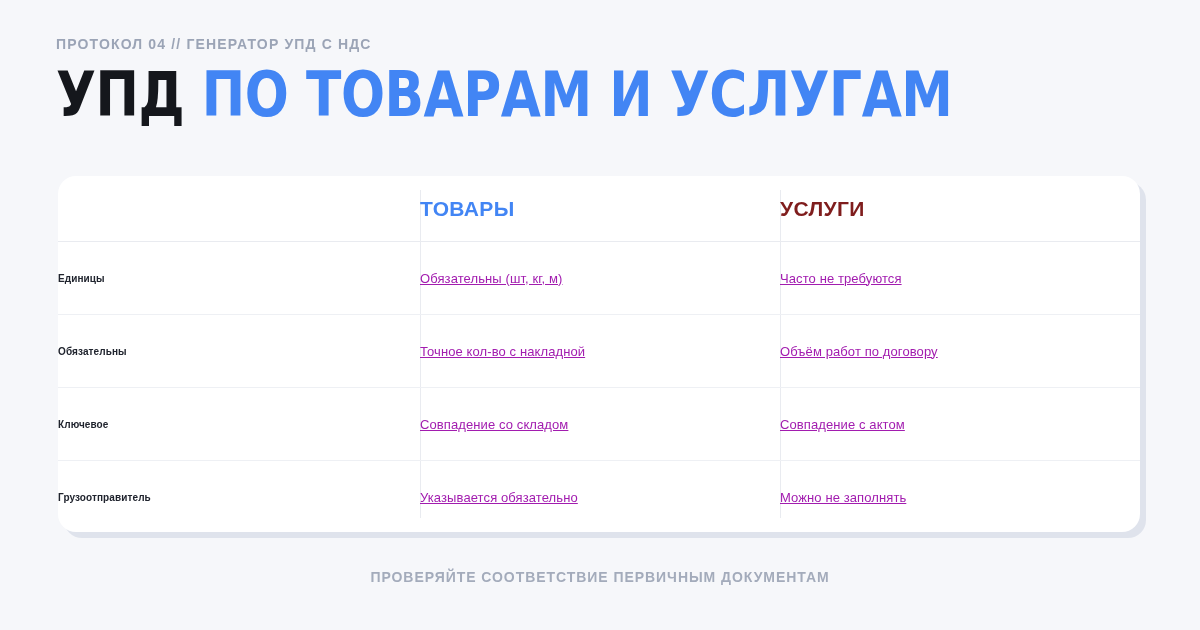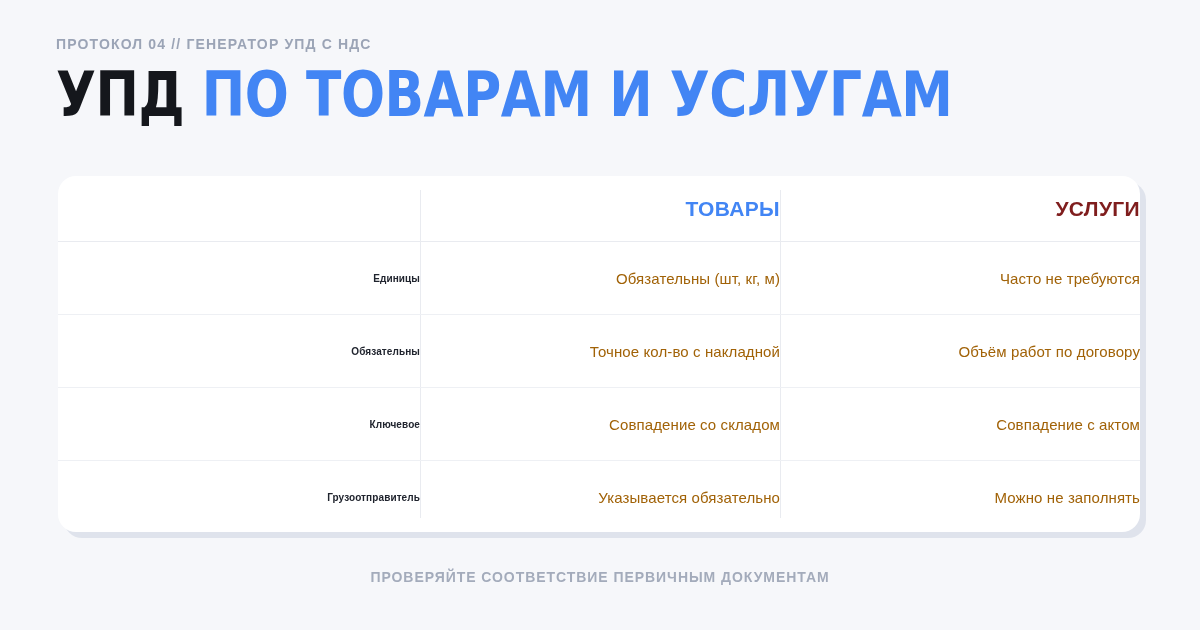--- a/index.html
+++ b/index.html
@@ -93,21 +93,21 @@
     table-layout: fixed;
     position: relative;
     z-index: 2;
   }
   table.cmp col.c-label { width: 362px; }
   table.cmp col.c-a { width: 360px; }
   table.cmp col.c-b { width: 360px; }
 
   table.cmp th,
   table.cmp td {
-    text-align: right;
+    text-align: left;
     vertical-align: middle;
     padding: 0;
   }
 
   .hrow th {
     height: 65px;
     padding: 0 0 0 20px;
     font-size: 21px;
     font-weight: 700;
     letter-spacing: 0.35px;
@@ -124,24 +124,25 @@
 
   td.cell-label {
     padding-left: 22px;
     font-size: 10px;
     font-weight: 700;
     color: #20242e;
     letter-spacing: 0.1px;
   }
   td.cell-val {
     padding-left: 20px;
-    font-size: 15px;
+    font-size: 13px;
     font-weight: 400;
-    color: #a16207;
+    color: #a21caf;
     letter-spacing: 0.1px;
+    text-decoration: underline;
   }
 
   
   .footer {
     position: absolute;
     left: 0;
     top: 568px;
     width: 1200px;
     text-align: center;
     font-size: 14px;

